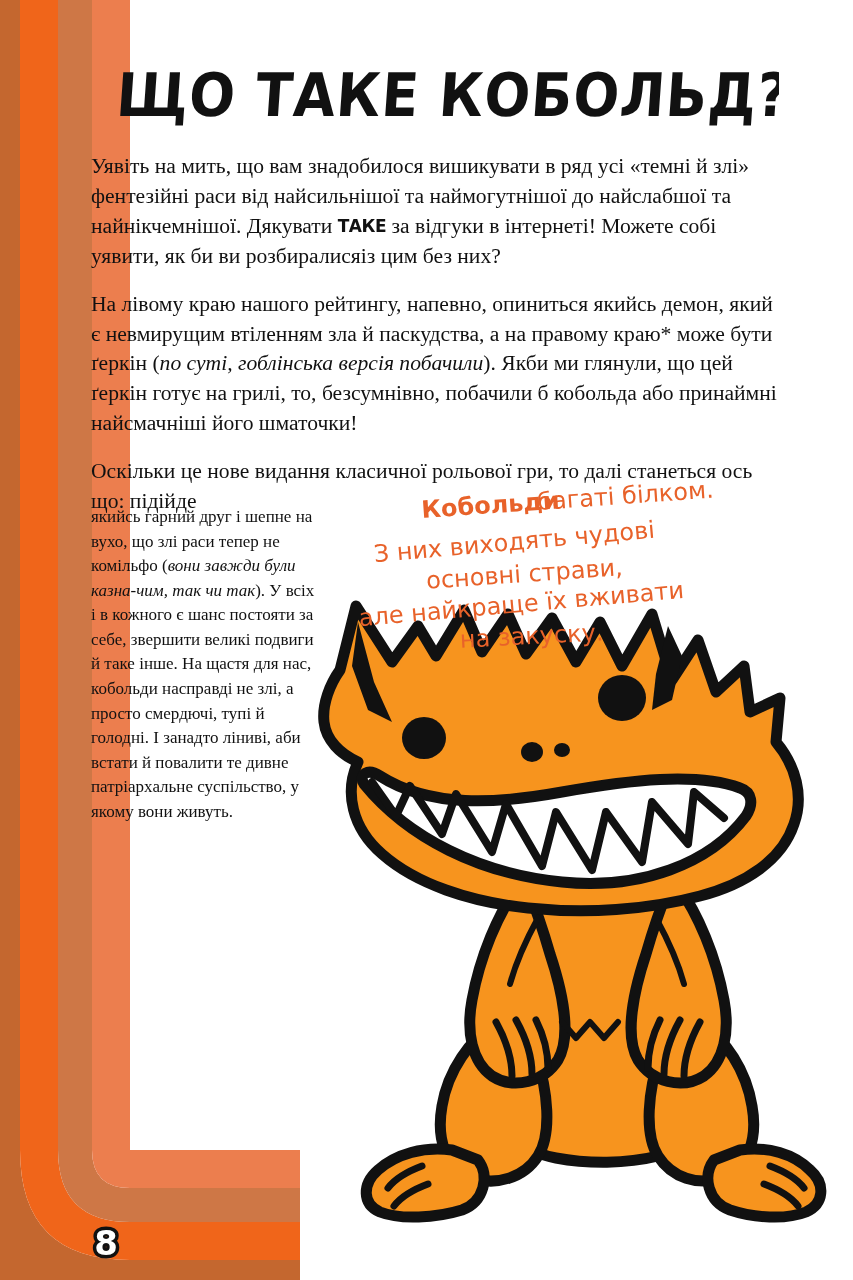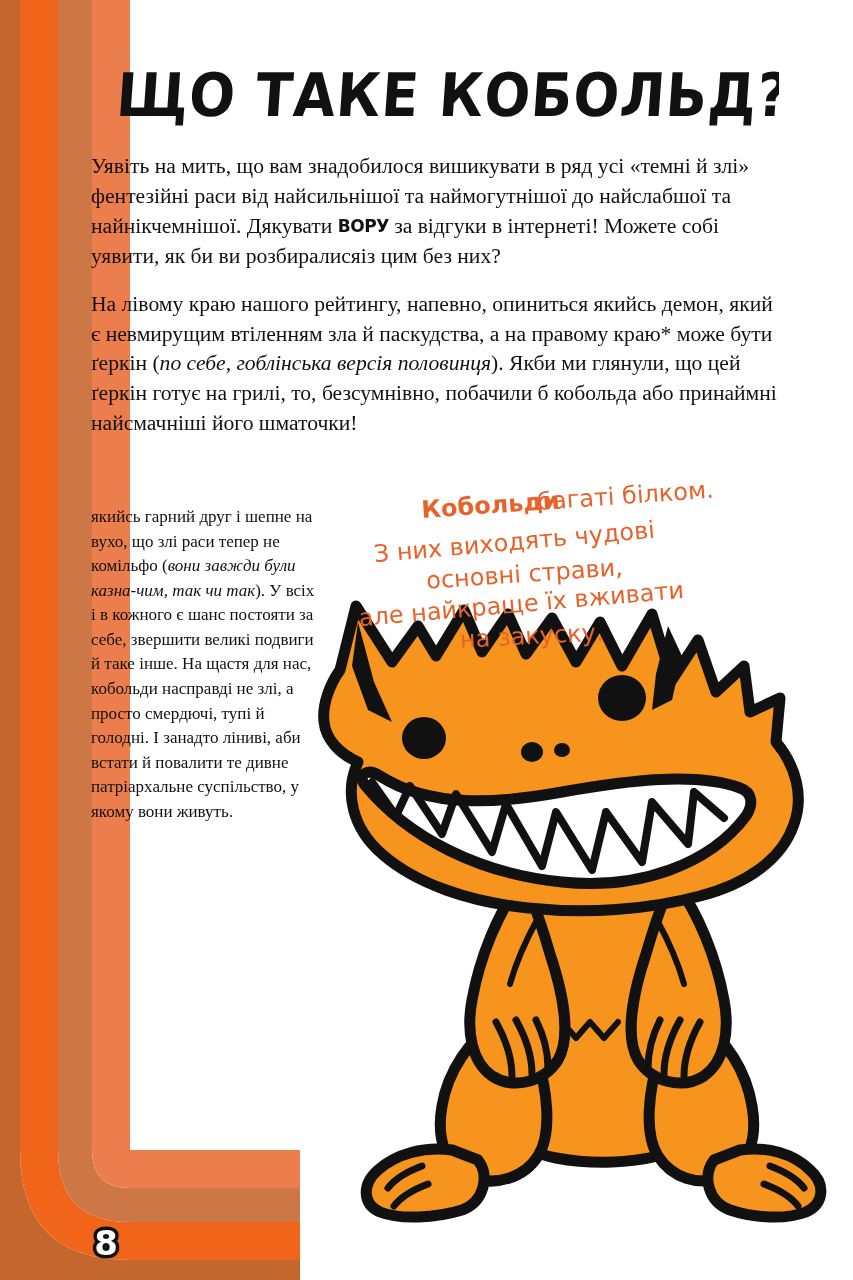--- a/index.html
+++ b/index.html
@@ -155,24 +155,25 @@
 
 <div class="content">
 
   <div class="page-title">
     <svg width="660" height="70" viewBox="0 0 660 70" xmlns="http://www.w3.org/2000/svg">
       <text x="0" y="54" font-family="DejaVu Sans, sans-serif" font-weight="700" font-size="60" fill="#111111" letter-spacing="1" transform="skewX(-4)" style="font-stretch:condensed">ЩО ТАКЕ КОБОЛЬД?</text>
     </svg>
   </div>
 
   <div class="body-copy">
-    <p><span>Уявіть на мить, що вам знадобилося вишикувати в ряд усі «темні й злі» фентезійні раси від найсильнішої та наймогутнішої до найслабшої та найнікчемнішої. Дякувати </span><span class="logo-mark">ВОРУ</span><span> за відгуки в інтернеті! Можете собі уявити, як би ви розбиралисяіз цим без них?</span></p>
-
-    <p><span>На лівому краю нашого рейтингу, напевно, опиниться якийсь демон, який є невмирущим втіленням зла й паскудства, а на правому краю* може бути ґеркін (</span><span class="ital">по себе, гоблінська версія половинця</span><span>). Якби ми глянули, що цей ґеркін готує на грилі, то, безсумнівно, побачили б кобольда або принаймні найсмачніші його шматочки!</span></p>
-
+    <p><span>Уявіть на мить, що вам знадобилося вишикувати в ряд усі «темні й злі» фентезійні раси від найсильнішої та наймогутнішої до найслабшої та найнікчемнішої. Дякувати </span><span class="logo-mark">ТАКЕ</span><span> за відгуки в інтернеті! Можете собі уявити, як би ви розбиралисяіз цим без них?</span></p>
+
+    <p><span>На лівому краю нашого рейтингу, напевно, опиниться якийсь демон, який є невмирущим втіленням зла й паскудства, а на правому краю* може бути ґеркін (</span><span class="ital">по суті, гоблінська версія побачили</span><span>). Якби ми глянули, що цей ґеркін готує на грилі, то, безсумнівно, побачили б кобольда або принаймні найсмачніші його шматочки!</span></p>
+
+    <p class="tight">Оскільки це нове видання класичної рольової гри, то далі станеться ось що: підійде</p>
   </div>
 
   <div class="narrow-col">
     <p><span>якийсь гарний друг і шепне на вухо, що злі раси тепер не комільфо (</span><span class="ital">вони завжди були казна-чим, так чи так</span><span>). У всіх і в кожного є шанс постояти за себе, звершити великі подвиги й таке інше. На щастя для нас, кобольди насправді не злі, а просто смердючі, тупі й голодні. І занадто ліниві, аби встати й повалити те дивне патріархальне суспільство, у якому вони живуть.</span></p>
   </div>
 
 </div>
 
 <div class="callout">
   <svg width="420" height="160" viewBox="0 0 420 160" xmlns="http://www.w3.org/2000/svg">

